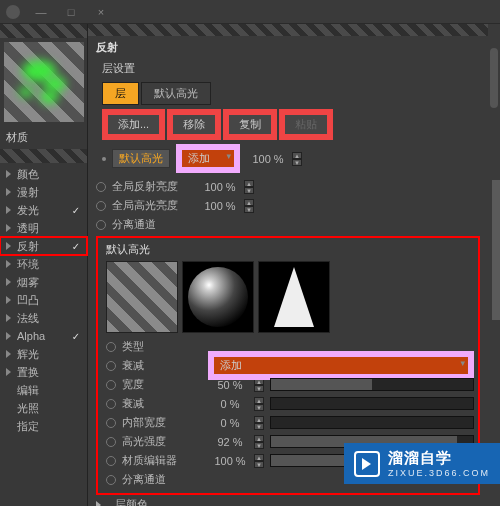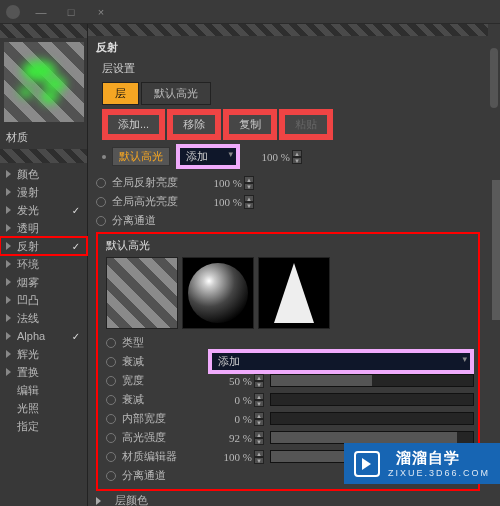--- a/index.html
+++ b/index.html
@@ -31,24 +31,24 @@
 .hdr { padding: 4px 8px; color:#ddd; font-weight: bold; }
 .sub { padding: 2px 12px 4px 14px; color:#ccc; }
 .tabrow { display:flex; gap:2px; padding: 2px 0 4px 14px; }
 .tab { padding: 3px 12px; background:#3d3d3d; border:1px solid #222; }
 .tab.active { background:#f5a623; color:#111; }
 .btnrow { display:flex; gap:2px; padding: 0 0 4px 14px; }
 .btn { padding: 2px 10px; background:#464646; border:6px solid #ef4444; color:#ccc; }
 .btn.dim { color:#666; }
 .layerline { display:flex; align-items:center; gap:6px; padding: 0 8px 4px 14px; }
 .layertag { background:#555; border:1px solid #333; padding:1px 6px; color:#f5a623; }
-.sel { background:#0f172a; border:4px solid #f0abfc; padding:1px 10px 1px 6px; color:#ccc; position:relative; }
+.sel { background:#c2410c; border:6px solid #f0abfc; padding:1px 10px 1px 6px; color:#ccc; position:relative; }
 .sel::after { content:"▾"; position:absolute; right:3px; font-size:9px; color:#888; }
 .pct { display:flex; align-items:center; gap:2px; }
-.pctval { width:44px; text-align:right;font-family:Liberation Serif, serif; }
+.pctval { width:44px; text-align:center; }
 .spin { display:flex; flex-direction:column; }
 .spin span { width:10px; height:7px; background:#505050; border:1px solid #222; font-size:7px; line-height:5px; text-align:center; color:#aaa; }
 .row { display:flex; align-items:center; height:19px; gap:6px; padding-left:8px; }
 .radio { width:10px; height:10px; border:1px solid #777; border-radius:50%; }
 .rlabel { width:80px; }
 .rlabel.wide { width:auto; }
 .slider { flex:1; height:13px; background:#252525; border:1px solid #111; position:relative; margin-right:4px; }
 .sliderfill { position:absolute; left:0; top:0; bottom:0; background:#555; }
 .panel { margin: 2px 8px 0 8px; border: 2px solid #f00; padding: 4px 0 4px 0; }
 .panel-hdr { padding: 0 0 4px 8px; color:#ddd; }
@@ -59,21 +59,21 @@
 .sphere { width:60px; height:60px; border-radius:50%; background: radial-gradient(circle at 35% 30%, #fff 0%, #ccc 10%, #444 45%, #000 80%); }
 .t-spec { background:#000; }
 .spec-curve { width:0; height:0; border-left:20px solid transparent; border-right:20px solid transparent; border-bottom:60px solid #eee; filter: blur(0.4px); }
 .row .sel.wide { flex:1; margin-right:4px; }
 .colorrow { display:flex; align-items:center; gap:14px; padding:2px 8px; }
 .tri2 { width:0; height:0; border-top:4px solid transparent; border-bottom:4px solid transparent; border-left:5px solid #aaa; }
 .swatch { width:50px; height:14px; background:#fff; border:1px solid #111; }
 .watermark { position:absolute; right:0; bottom:22px; background:#1765b3; color:#fff; padding:6px 10px; display:flex; align-items:center; gap:8px; }
 .wm-icon { width:26px; height:26px; border:2px solid #fff; border-radius:4px; display:flex; align-items:center; justify-content:center; }
 .wm-play { width:0; height:0; border-top:6px solid transparent; border-bottom:6px solid transparent; border-left:9px solid #fff; }
-.wm-text { font-size:15px; font-weight:bold; letter-spacing:1px;margin-left:8px; }
+.wm-text { font-size:15px; font-weight:bold; letter-spacing:1px; }
 .wm-sub { font-size:9px; letter-spacing:2px; opacity:.85; }
 .ghostbar { position:absolute; right:0; top:180px; width:8px; height:140px; background:#5a5a5a; }
 </style>
 </head>
 <body>
 
 <div class="titlebar">
   <div class="ico"></div>
   <div class="winbtn">—</div>
   <div class="winbtn">□</div>

